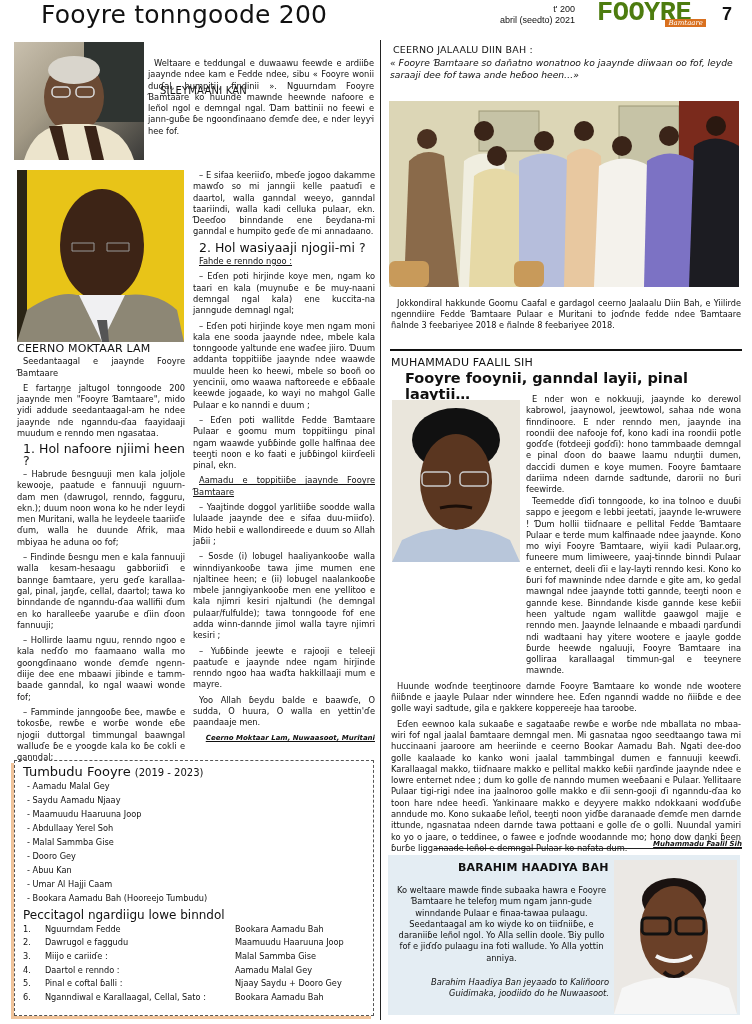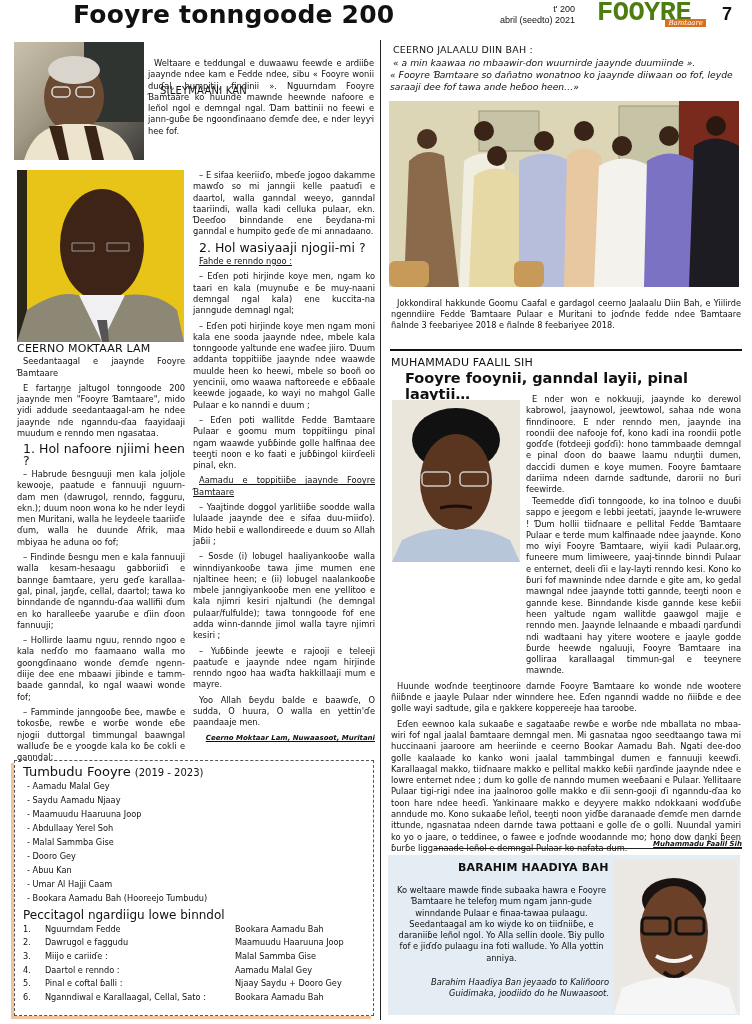--- a/index.html
+++ b/index.html
@@ -1,18 +1,18 @@
 <!DOCTYPE html>
 <html><head>
 <meta charset="utf-8">
 <style>
   * { box-sizing: border-box; margin: 0; padding: 0; }
   body { width: 752px; height: 1024px; background: #fff; font-family: "DejaVu Sans", sans-serif; color: #111; overflow: hidden; position: relative; }
   .abs { position: absolute; }
-  .header-title { left: 73px; top: 0px; font-size: 25px; font-weight: bold; letter-spacing: 0.2px; }
+  .header-title { left: 41px; top: 0px; font-size: 25px; font-weight: normal; letter-spacing: 0.2px; }
   .issue { left: 490px; top: 4px; font-family: "Liberation Sans", sans-serif; font-size: 9px; text-align: right; line-height: 11px; width: 85px; }
   .logo { left: 583px; top: -1px; width: 125px; height: 28px; }
   .logo .main { font-family: Liberation Mono, monospace; font-weight: 900; font-size: 27px; color: #4d7c0f; letter-spacing: -0.5px; line-height: 28px; margin-left: 14px; }
   .logo .sub { position: absolute; right: 2px; bottom: 0px; font-family: "DejaVu Serif", serif; font-style: italic; font-size: 7px; color: #fff; background: #d9701f; padding: 0 3px; }
   .pagenum { left: 722px; top: 4px; font-family: "Liberation Sans", sans-serif; font-size: 18px; font-weight: bold; }
   .vrule { left: 380px; top: 40px; width: 1px; height: 980px; background: #222; }
   .photo { overflow: hidden; }
   .txt { font-family: "DejaVu Sans", sans-serif; font-size: 8.3px; line-height: 11.3px; text-align: justify; }
   .txt p { text-indent: 6px; margin-bottom: 4px; }
   .name-h { font-family: "DejaVu Sans", sans-serif; font-size: 10px; font-weight: normal; letter-spacing: 0.2px; }
@@ -149,21 +149,20 @@
           <td>6.</td>
           <td>Nganndiwal e Karallaagal, Cellal, Sato :</td>
           <td>Bookara Aamadu Bah</td>
         </tr>
   </tbody>
     </table>
 </div>
 
 <div class="abs name-h" style="left:393px;top:44px;font-size:9.5px;">CEERNO JALAALU DIIN BAH :</div>
 <div class="abs quote" style="left:390px;top:57px;width:352px;">
-  <div style="padding-left:3px;">« a min kaawaa no mbaawir-don wuurnirde jaaynde duumiinde ».</div>
   <div>« Fooyre Ɓamtaare so daňatno wonatnoo ko jaaynde diiwaan oo fof, leyde saraaji dee fof tawa ande heɓoo heen…»</div>
 </div>
 <div class="abs photo" style="left:389px;top:101px;width:350px;height:186px;background:#d7d1ae;">
   <svg width="350" height="186" viewBox="0 0 350 186">
     <rect x="0" y="0" width="350" height="186" fill="#dcd6b6"></rect>
     <rect x="90" y="10" width="60" height="40" fill="#c6c3a6" stroke="#9c9776"></rect>
     <rect x="230" y="5" width="60" height="60" fill="#c6c3a6" stroke="#9c9776"></rect>
     <rect x="290" y="0" width="60" height="90" fill="#7a2a1c"></rect>
     <path d="M15 186 L20 60 Q35 45 55 55 L70 186 Z" fill="#8a6a4a"></path>
     <path d="M70 186 L75 60 Q95 45 115 60 L125 186 Z" fill="#f0eee0"></path>

